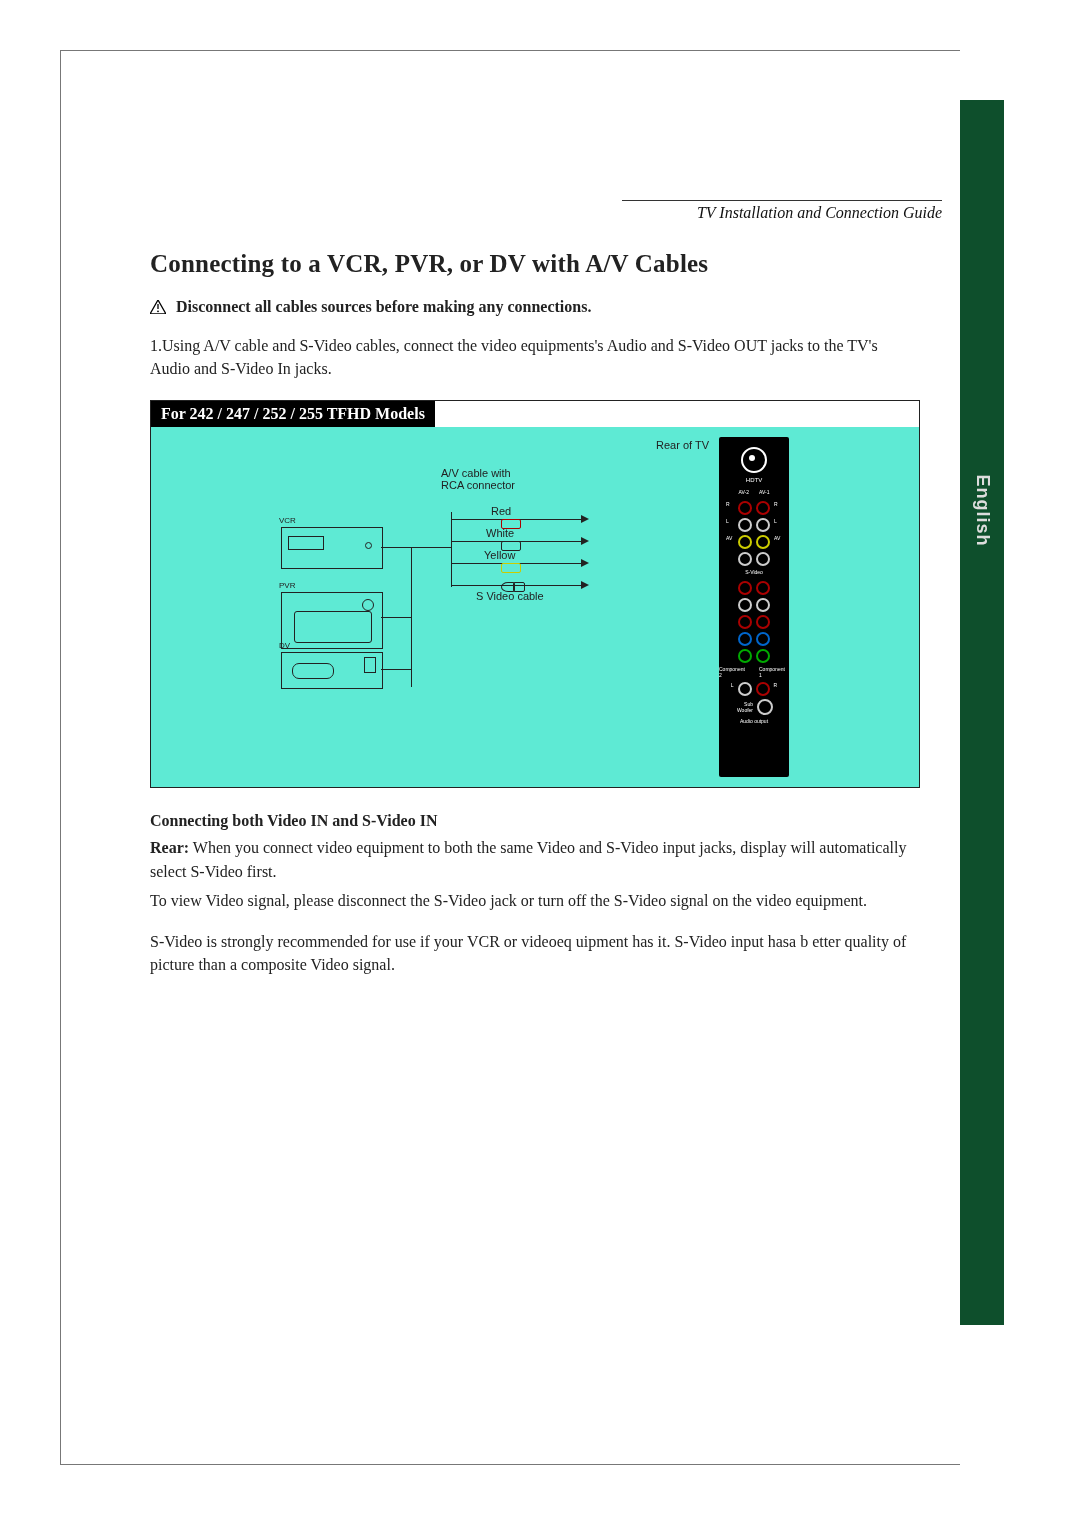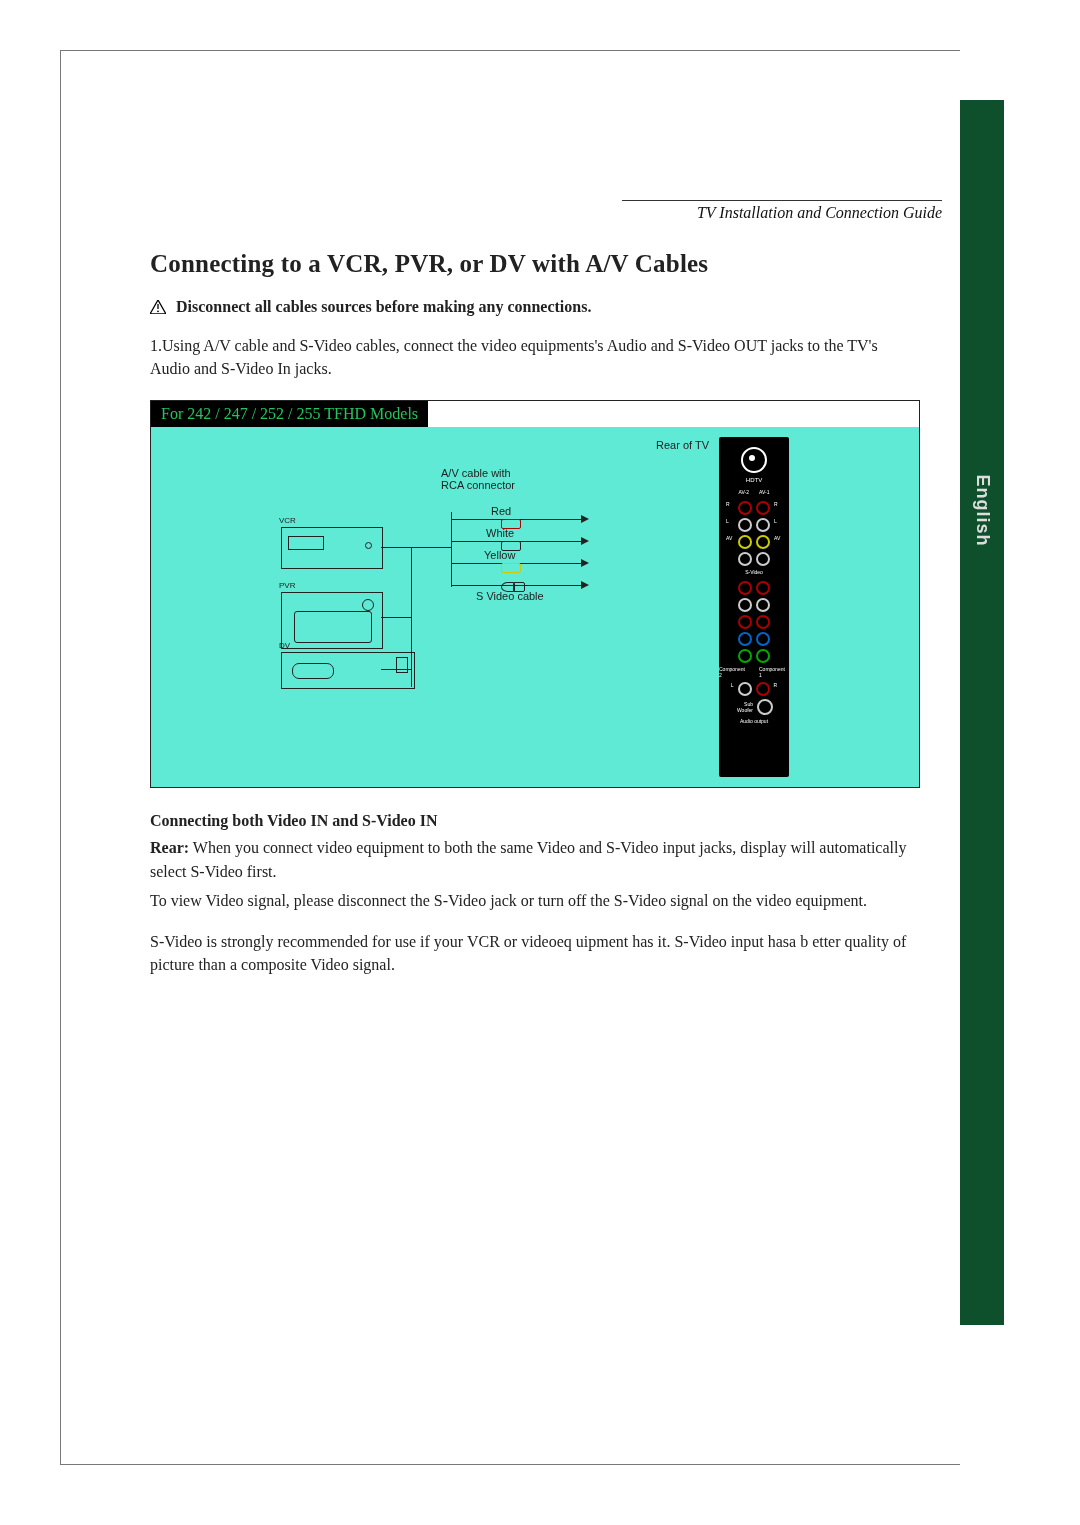--- a/index.html
+++ b/index.html
@@ -7,21 +7,21 @@
   .outer-frame{position:absolute;left:60px;top:50px;right:120px;bottom:60px;border-left:1px solid #777;border-top:1px solid #777;border-bottom:1px solid #777;}
   .header-line{position:absolute;right:138px;top:200px;width:320px;border-top:1px solid #333;font-style:italic;font-size:16px;text-align:right;padding-top:3px;color:#111;}
   .side-tab{position:absolute;right:76px;top:100px;width:44px;bottom:200px;background:#0e4f2c;}
   .side-tab .label{position:absolute;top:400px;left:50%;transform:translateX(-50%) rotate(90deg);transform-origin:center;color:#ddd;font-family:Arial,Helvetica,sans-serif;font-weight:bold;font-size:18px;letter-spacing:1px;}
   .content{position:absolute;left:150px;right:160px;top:250px;}
   h1{font-size:25px;font-weight:bold;margin:0 0 20px 0;letter-spacing:0.2px;}
   .warn-row{font-size:16px;font-weight:bold;margin-bottom:18px;}
   .warn-row svg{vertical-align:-2px;margin-right:6px;}
   .step{font-size:16px;line-height:1.45;margin-bottom:20px;}
   .diagram{border:1px solid #222;padding:0;}
-  .diagram-title{background:#000;color:#22c55e;font-weight:normal;font-size:16px;padding:4px 10px;display:inline-block;}
+  .diagram-title{background:#000;color:#ffffff;font-weight:bold;font-size:16px;padding:4px 10px;display:inline-block;}
   .diagram-body{position:relative;height:360px;background:#5eead4;}
   
   .panel{position:absolute;right:130px;top:10px;width:70px;height:340px;background:#000;border-radius:2px;}
   .big-port{width:22px;height:22px;border:2px solid #fff;border-radius:50%;margin:10px auto 4px auto;position:relative;}
   .big-port::after{content:"";position:absolute;left:6px;top:6px;width:6px;height:6px;background:#fff;border-radius:50%;}
   .plabel{color:#fff;font-size:6px;text-align:center;font-family:Arial,sans-serif;}
   .port-grid{margin-top:6px;}
   .port-row{display:flex;justify-content:center;gap:4px;margin:3px 0;}
   .rca{width:14px;height:14px;border-radius:50%;border:2px solid #888;box-sizing:border-box;}
   .rca.red{border-color:#a00;} .rca.white{border-color:#ccc;} .rca.yellow{border-color:#cc0;}
@@ -159,21 +159,21 @@
         <div class="src vcr">
           <div class="tag">VCR</div>
           <div style="position:absolute;left:6px;top:8px;width:34px;height:12px;border:1px solid #222;"></div>
           <div style="position:absolute;right:10px;top:14px;width:5px;height:5px;border:1px solid #222;border-radius:50%;"></div>
         </div>
         <div class="src pvr" style="height:55px;">
           <div class="tag">PVR</div>
           <div style="position:absolute;right:8px;top:6px;width:10px;height:10px;border:1px solid #222;border-radius:50%;"></div>
           <div style="position:absolute;left:12px;top:18px;width:76px;height:30px;border:1px solid #222;border-radius:3px;"></div>
         </div>
-        <div class="src dv" style="height:35px;padding-left:32px;">
+        <div class="src dv" style="height:35px;">
           <div class="tag">DV</div>
           <div style="position:absolute;left:10px;top:10px;width:40px;height:14px;border:1px solid #222;border-radius:7px;"></div>
           <div style="position:absolute;right:6px;top:4px;width:10px;height:14px;border:1px solid #222;"></div>
         </div>
 
         <div class="line" style="left:260px;top:120px;width:1px;height:140px;"></div>
 
         <div class="line" style="left:230px;top:120px;width:30px;height:1px;"></div>
         <div class="line" style="left:230px;top:190px;width:30px;height:1px;"></div>
         <div class="line" style="left:230px;top:242px;width:30px;height:1px;"></div>

